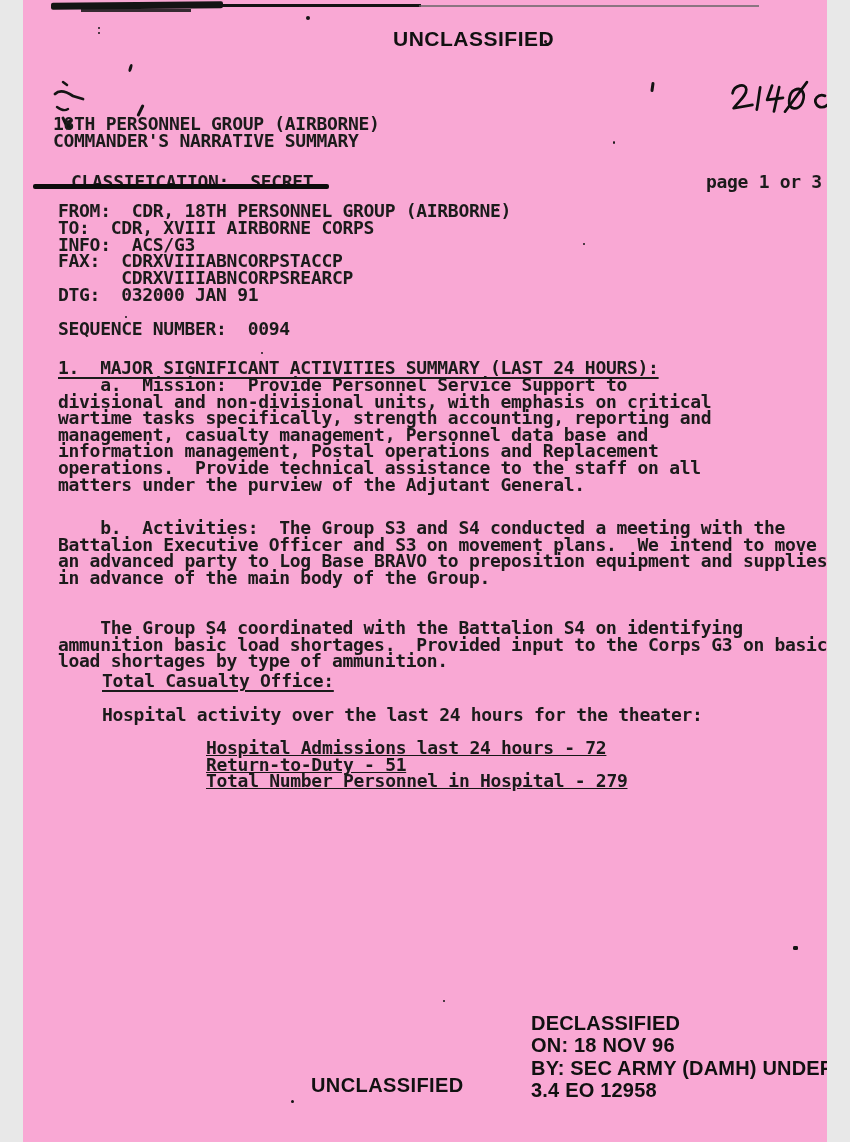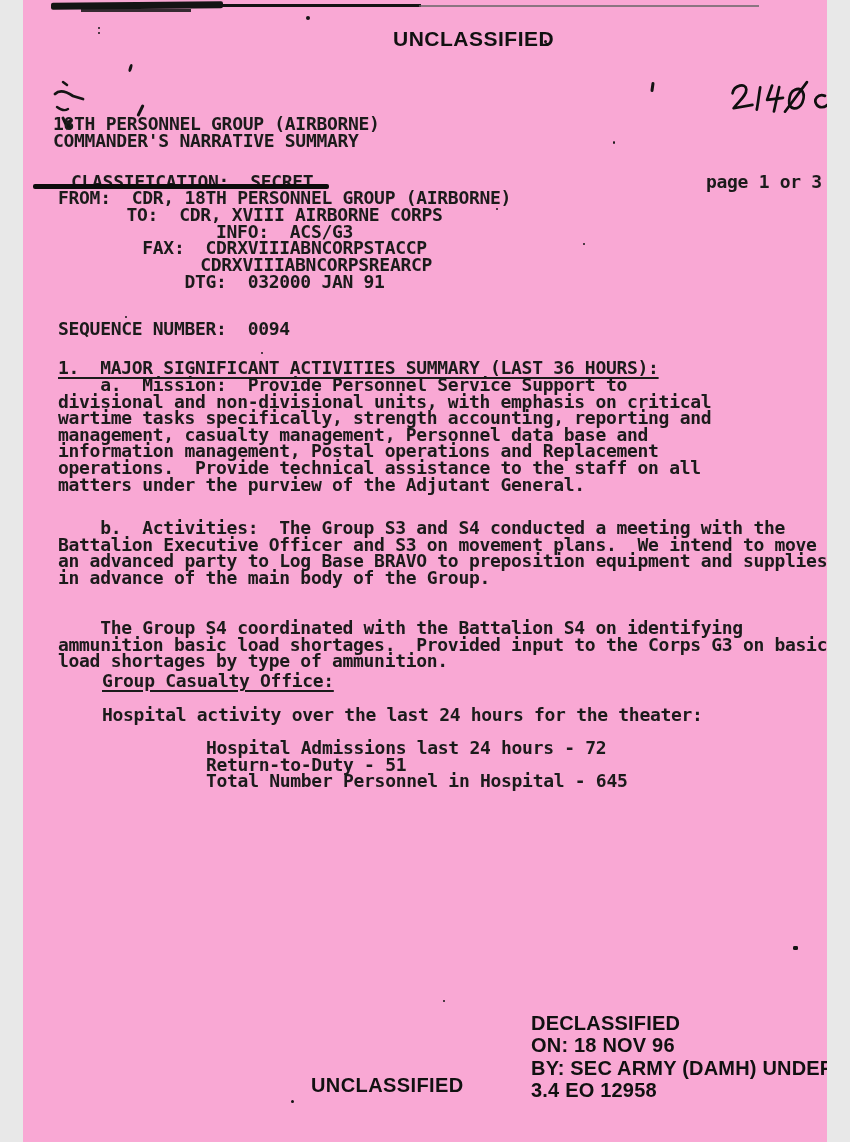--- a/index.html
+++ b/index.html
@@ -111,56 +111,56 @@
   <div class="abs titleblock">
     <p class="mono" style="line-height:17px;">18TH PERSONNEL GROUP (AIRBORNE)</p>
     <p class="mono" style="line-height:17px;">COMMANDER'S NARRATIVE SUMMARY</p>
   </div>
 
   <div class="mono abs" style="left:48px;top:174px;">CLASSIFICATION:  SECRET</div>
   <div class="strikebar"></div>
 
   <div class="mono abs" style="left:683px;top:174px;">page 1 or 3</div>
 
-  <pre class="mono abs hdr-block" style="left:35px;top:190px;text-align:center;">FROM:  CDR, 18TH PERSONNEL GROUP (AIRBORNE)
+  <pre class="mono abs hdr-block" style="left:35px;top:203px;">FROM:  CDR, 18TH PERSONNEL GROUP (AIRBORNE)
 TO:  CDR, XVIII AIRBORNE CORPS
 INFO:  ACS/G3
 FAX:  CDRXVIIIABNCORPSTACCP
       CDRXVIIIABNCORPSREARCP
 DTG:  032000 JAN 91</pre>
 
   <div class="mono abs" style="left:35px;top:321px;">SEQUENCE NUMBER:  0094</div>
 
-  <div class="mono abs underline" style="left:35px;top:360px;">1.  MAJOR SIGNIFICANT ACTIVITIES SUMMARY (LAST 36 HOURS):</div>
+  <div class="mono abs underline" style="left:35px;top:360px;">1.  MAJOR SIGNIFICANT ACTIVITIES SUMMARY (LAST 24 HOURS):</div>
 
   <pre class="mono abs" style="left:35px;top:377px;">    a.  Mission:  Provide Personnel Service Support to
 divisional and non-divisional units, with emphasis on critical
 wartime tasks specifically, strength accounting, reporting and
 management, casualty management, Personnel data base and
 information management, Postal operations and Replacement
 operations.  Provide technical assistance to the staff on all
 matters under the purview of the Adjutant General.</pre>
 
   <pre class="mono abs" style="left:35px;top:520px;">    b.  Activities:  The Group S3 and S4 conducted a meeting with the
 Battalion Executive Officer and S3 on movement plans.  We intend to move
 an advanced party to Log Base BRAVO to preposition equipment and supplies
 in advance of the main body of the Group.</pre>
 
   <pre class="mono abs" style="left:35px;top:604px;margin-top:16px;">    The Group S4 coordinated with the Battalion S4 on identifying
 ammunition basic load shortages.  Provided input to the Corps G3 on basic
 load shortages by type of ammunition.</pre>
 
-  <div class="mono abs underline" style="left:79px;top:673px;">Group Casualty Office:</div>
+  <div class="mono abs underline" style="left:79px;top:673px;">Total Casualty Office:</div>
 
   <div class="mono abs" style="left:79px;top:707px;">Hospital activity over the last 24 hours for the theater:</div>
 
-  <div class="abs stats-block" style="left:183px;top:740px;">
+  <div class="abs stats-block" style="left:183px;top:740px;text-decoration:underline;">
     <p class="mono">Hospital Admissions last 24 hours - 72</p>
     <p class="mono">Return-to-Duty - 51</p>
-    <p class="mono">Total Number Personnel in Hospital - 645</p>
+    <p class="mono">Total Number Personnel in Hospital - 279</p>
   </div>
 
   <div class="sans abs" style="left:288px;top:1074px;font-size:20px;letter-spacing:0.4px;">UNCLASSIFIED</div>
 
   <div class="abs stamp" style="left:508px;top:1012px;">
     <p class="sans stamp">DECLASSIFIED</p>
     <p class="sans stamp">ON: 18 NOV 96</p>
     <p class="sans stamp">BY: SEC ARMY (DAMH) UNDER SEC</p>
     <p class="sans stamp">3.4 EO 12958</p>
   </div>

